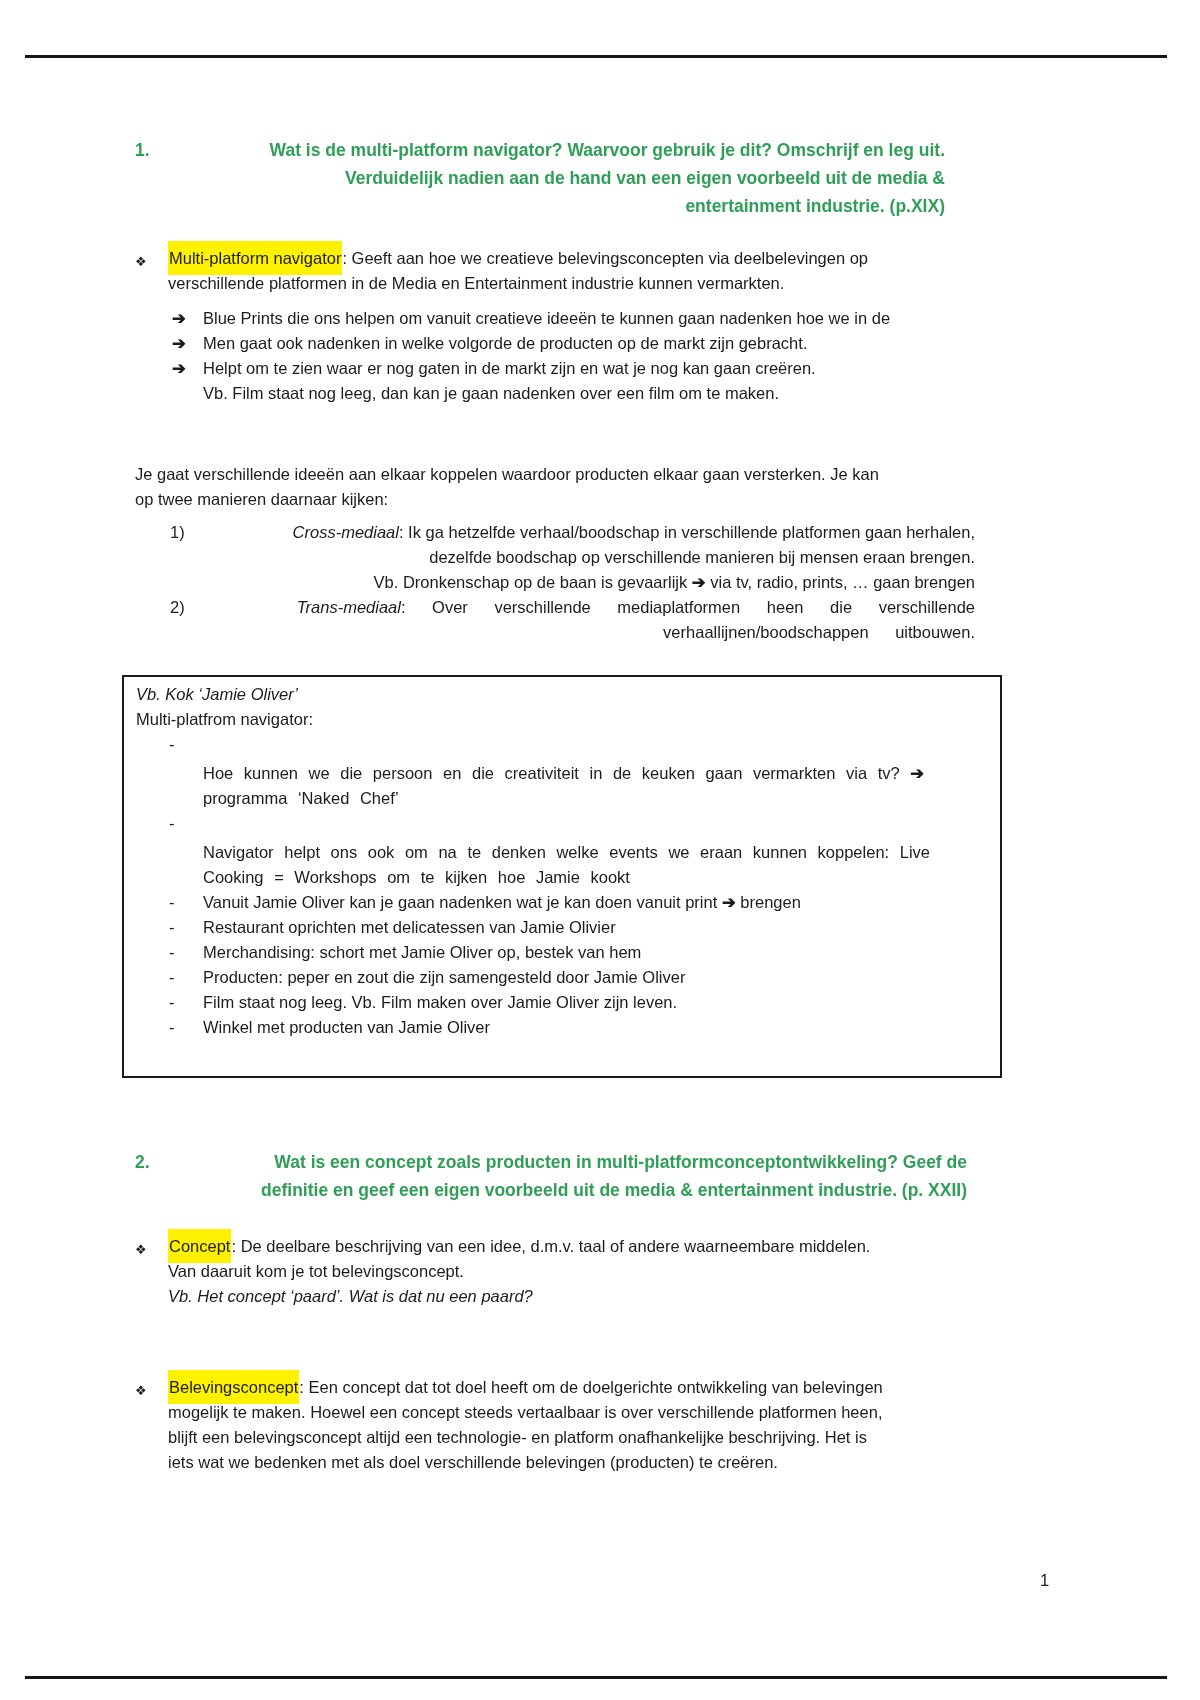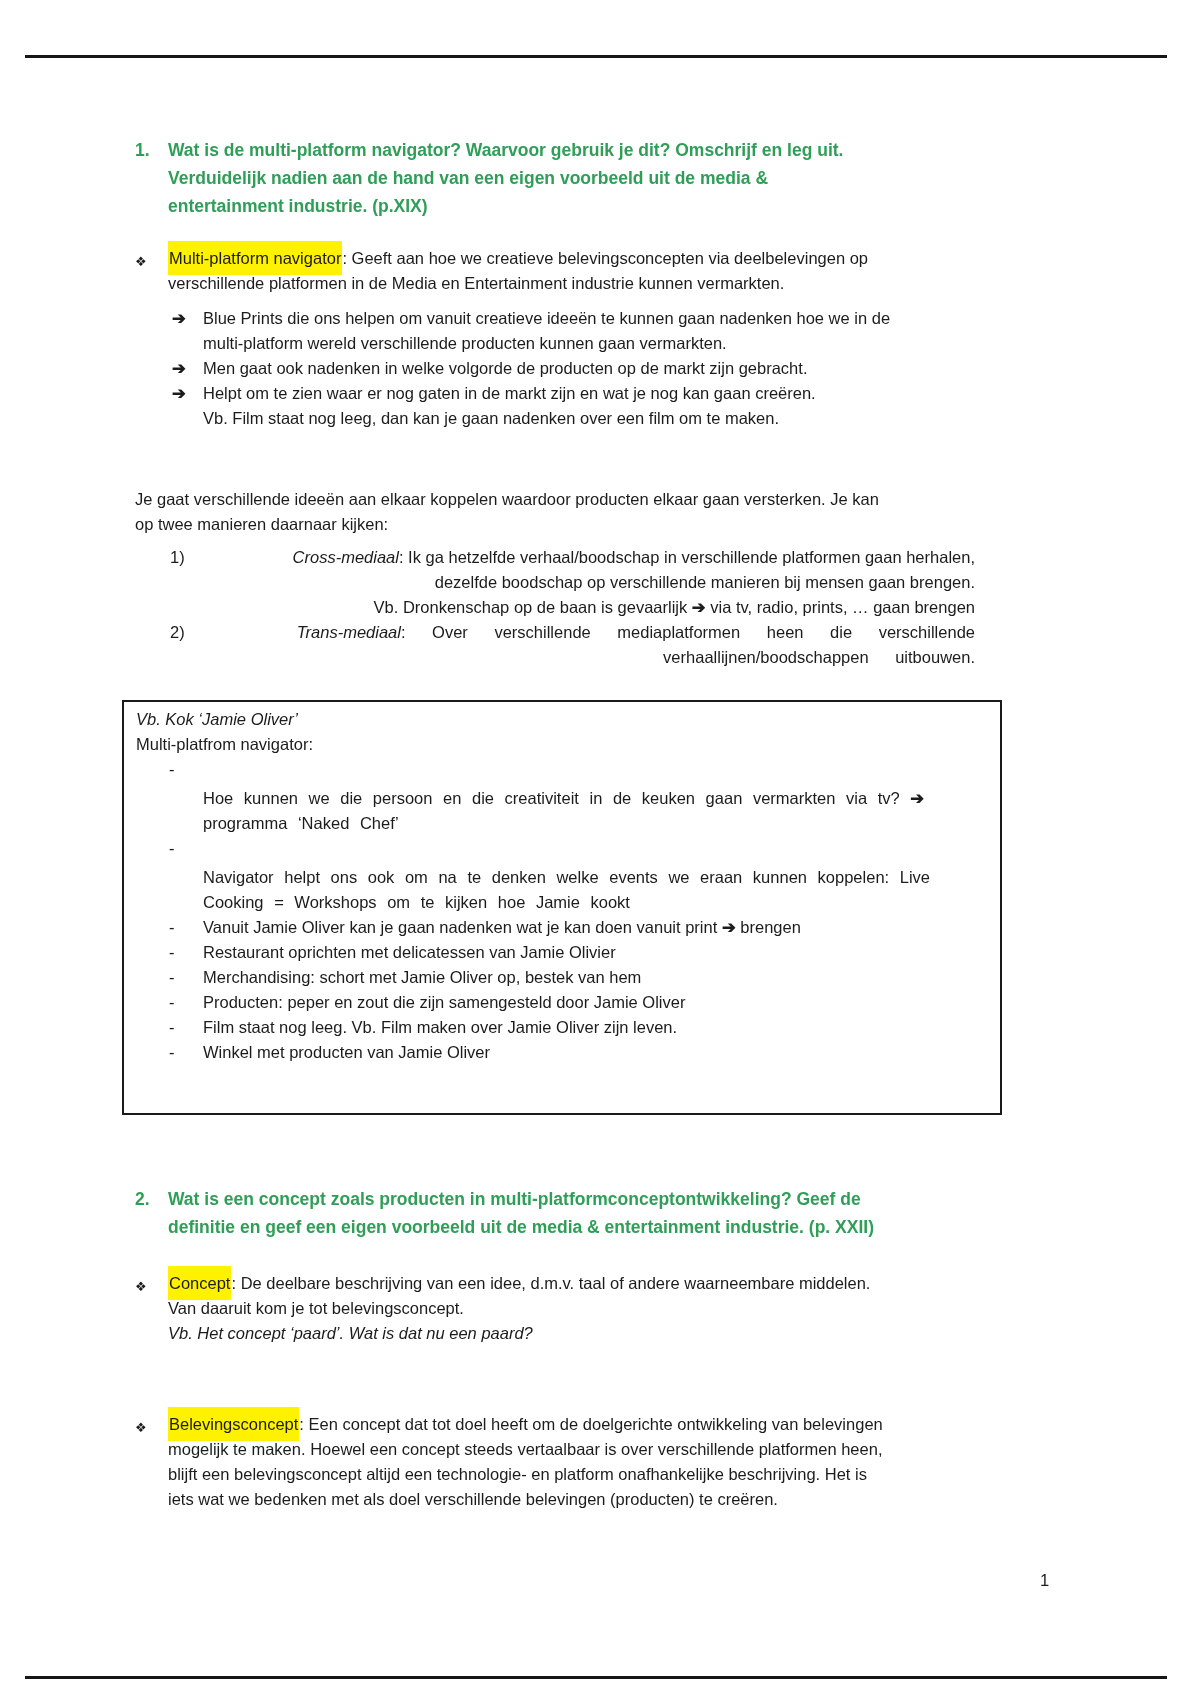--- a/index.html
+++ b/index.html
@@ -9,38 +9,38 @@
     font-family:"Liberation Sans",sans-serif;
     font-size:16.5px;line-height:25px;
   }
   .rule{position:absolute;left:25px;width:1142px;height:0;border-top:3px solid #161616;}
   .rule-top{top:55px;}
   .rule-bottom{top:1676px;}
   .content{position:absolute;top:136px;left:135px;width:840px;}
   .qh{display:flex;color:#2f9e57;font-weight:700;font-size:17.5px;line-height:28px;width:810px;}
   .qh2{margin-top:70px;width:832px;}
   .qnum{flex:0 0 33px;}
-  .qtitle{flex:1;}
+  .qtitle{flex:1;text-align:right;}
   .def{display:flex;}
   .def-first{margin-top:26px;}
   .def-concept{margin-top:30px;}
   .def-beleving{margin-top:66px;}
   .dia{flex:0 0 33px;font-size:13px;padding-top:3px;}
   .dbody{flex:1;}
   .arrows{margin-top:10px;}
   .arow{display:flex;padding-left:37px;}
   .aic{flex:0 0 31px;font-weight:700;}
   .abody{flex:1;}
   .para{margin-top:56px;}
   .nlist{margin-top:8px;}
   .nrow{display:flex;padding-left:35px;}
   .ncol{flex:0 0 33px;}
   .nbody{flex:1;text-align:right;}
   .jbox{margin-top:30px;margin-left:-13px;width:880px;box-sizing:border-box;
-        border:2px solid #1a1a1a;padding:5px 12px 48px 12px;}
+        border:2px solid #1a1a1a;padding:5px 12px 36px 12px;}
   .jtitle{font-style:italic;}
   .jrow{display:flex;padding-left:29px;}
   .jdash{flex:0 0 38px;padding-left:4px;box-sizing:border-box;}
   .jbody{flex:1;}
   .pnum{position:absolute;left:1040px;top:1568px;font-size:16.5px;}
   .b{font-weight:400;}
   .i{font-style:italic;}
   .hl{background:#fff200;padding:8px 1px;}
   .ar{font-weight:700;}
   .wsp{word-spacing:6px;margin-top:29px;}
@@ -59,42 +59,42 @@
   </div>
 
   <div class="def def-first">
     <span class="dia">❖</span>
     <div class="dbody"><span class="hl">Multi-platform navigator</span><span>: Geeft aan hoe we creatieve belevingsconcepten via deelbelevingen op</span><br><span>verschillende platformen in de Media en Entertainment industrie kunnen vermarkten.</span></div>
   </div>
 
   <div class="arrows">
     <div class="arow">
       <span class="aic">➔</span>
-      <div class="abody"><span>Blue Prints die ons helpen om vanuit creatieve ideeën te kunnen gaan nadenken hoe we in de</span><br><span>multi-platform wereld verschillende producten kunnen gaan vermarkten.</span></div>
+      <div class="abody"><span>Blue Prints die ons helpen om vanuit creatieve ideeën te kunnen gaan nadenken hoe we in de</span><br></div>
     </div>
     <div class="arow">
       <span class="aic">➔</span>
       <div class="abody"><span>Men gaat ook nadenken in welke volgorde de producten op de markt zijn gebracht.</span></div>
     </div>
     <div class="arow">
       <span class="aic">➔</span>
       <div class="abody"><span>Helpt om te zien waar er nog gaten in de markt zijn en wat je nog kan gaan creëren.</span></div>
     </div>
     <div class="arow">
       <span class="aic"></span>
       <div class="abody"><span>Vb. Film staat nog leeg, dan kan je gaan nadenken over een film om te maken.</span></div>
     </div>
   </div>
 
   <div class="para"><span>Je gaat verschillende ideeën aan elkaar koppelen waardoor producten elkaar gaan versterken. Je kan</span><br><span>op twee manieren daarnaar kijken:</span></div>
 
   <div class="nlist">
     <div class="nrow">
       <span class="ncol">1)</span>
-      <div class="nbody"><span class="i">Cross-mediaal</span><span>: Ik ga hetzelfde verhaal/boodschap in verschillende platformen gaan herhalen,</span><br><span>dezelfde boodschap op verschillende manieren bij mensen gaan brengen.</span></div>
+      <div class="nbody"><span class="i">Cross-mediaal</span><span>: Ik ga hetzelfde verhaal/boodschap in verschillende platformen gaan herhalen,</span><br><span>dezelfde boodschap op verschillende manieren bij mensen eraan brengen.</span></div>
     </div>
     <div class="nrow">
       <span class="ncol"></span>
       <div class="nbody"><span>Vb. Dronkenschap op de baan is gevaarlijk </span><span class="ar">➔</span><span> via tv, radio, prints, … gaan brengen</span></div>
     </div>
     <div class="nrow">
       <span class="ncol">2)</span>
       <div class="nbody wspwide"><span class="i">Trans-mediaal</span><span>: Over verschillende mediaplatformen heen die verschillende verhaallijnen/boodschappen uitbouwen.</span></div>
     </div>
   </div>

